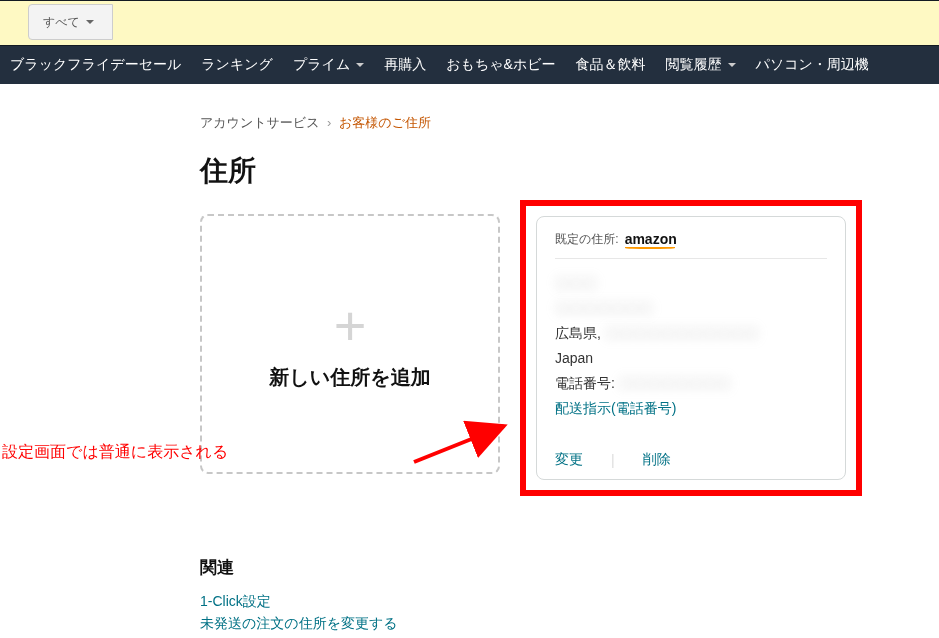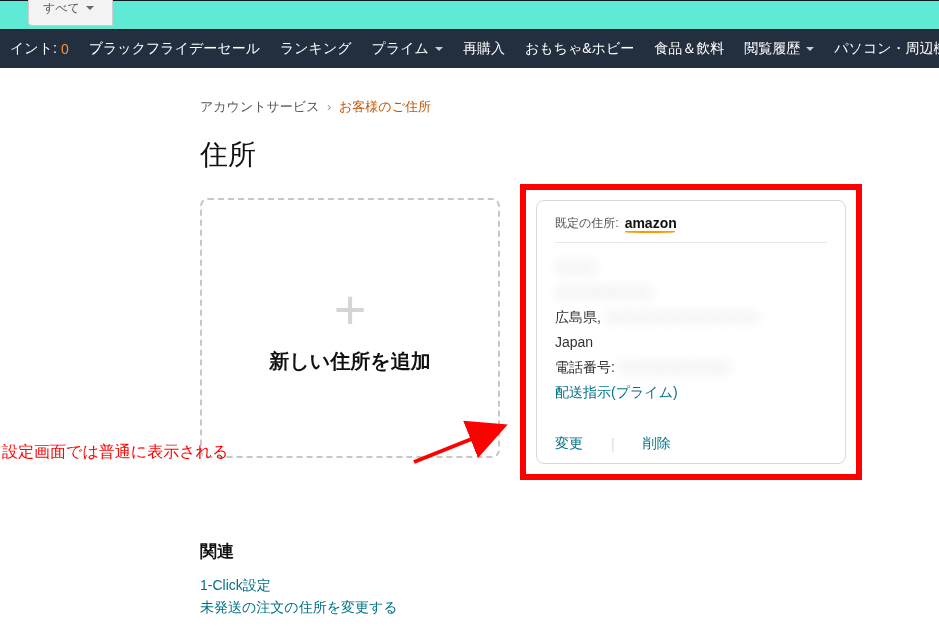--- a/index.html
+++ b/index.html
@@ -6,26 +6,26 @@
     body {
       font-family: "Hiragino Kaku Gothic ProN", "Meiryo", Arial, sans-serif;
       background: #fff;
       width: 939px;
       height: 638px;
       overflow: hidden;
       position: relative;
     }
     
     .search-row {
-      background: #5eead4;
+      background: #fef9c3;
       border-top: 1px solid #131a22;
       border-bottom: 1px solid #131a22;
-      height: 30px;
-      display: flex;
-      align-items: flex-end;
+      height: 46px;
+      display: flex;
+      align-items: flex-start;
     }
     .search-dropdown {
       background: #f3f3f3;
       border: 1px solid #cdcdcd;
       border-radius: 4px 0 0 4px;
       margin: 3px 0 3px 28px;
       padding: 0 18px 0 14px;
       display: flex;
       align-items: center;
       gap: 6px;
@@ -74,21 +74,21 @@
     }
     .breadcrumb {
       font-size: 13px;
       margin-bottom: 20px;
       color: #555;
     }
     .breadcrumb .sep { color: #999; margin: 0 4px; }
     .breadcrumb .current { color: #c45500; }
     .page-title {
       font-size: 28px;
-      font-weight: 400;
+      font-weight: 700;
       color: #111;
       margin-bottom: 24px;
     }
     .cards-row {
       display: flex;
       gap: 20px;
     }
     
     .add-card {
       width: 300px;
@@ -213,24 +213,20 @@
 <body>
 
 <div class="search-row">
   <div class="search-dropdown">
     <span>すべて</span>
     <span class="caret-down"></span>
   </div>
 </div>
 
 <div class="nav">
-  <div class="nav-item">
-    <span>イント:</span>
-    <span class="points-val">0</span>
-  </div>
   <div class="nav-item">
       <span>ブラックフライデーセール</span>
     </div>
   <div class="nav-item">
       <span>ランキング</span>
     </div>
   <div class="nav-item">
     <span>プライム</span>
     <span class="caret-down-white"></span>
   </div>
@@ -278,21 +274,21 @@
         <div class="addr-line"><span class="blur">〇〇〇〇〇〇〇</span></div>
         <div class="addr-line">
           <span>広島県,</span>
           <span class="blur">〇〇〇〇〇〇〇〇〇〇〇</span>
         </div>
         <div class="addr-line">Japan</div>
         <div class="addr-line">
           <span>電話番号:</span>
           <span class="blur">〇〇〇〇〇〇〇〇</span>
         </div>
-        <div class="addr-line delivery-link">配送指示(プライム)</div>
+        <div class="addr-line delivery-link">配送指示(電話番号)</div>
         <div class="card-actions">
           <span class="action">変更</span>
           <span class="div">|</span>
           <span class="action">削除</span>
         </div>
       </div>
     </div>
   </div>
 
   <div class="related">

